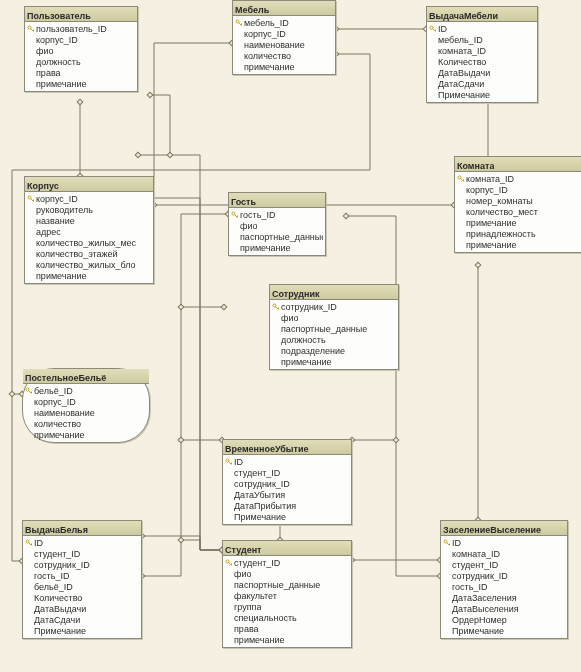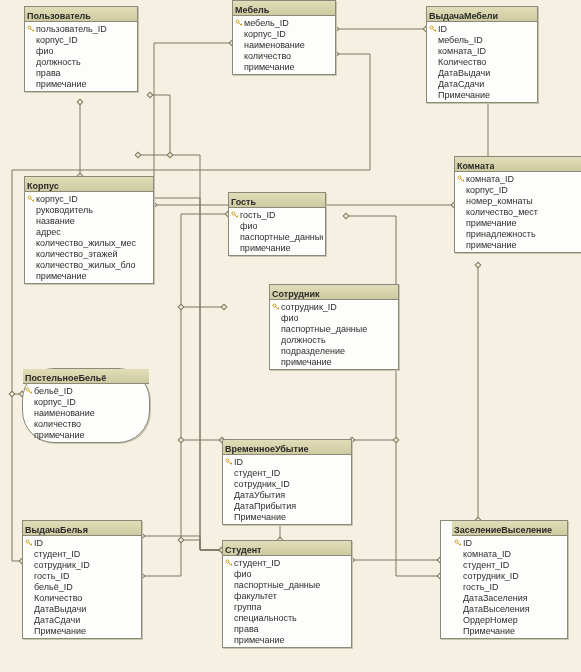--- a/index.html
+++ b/index.html
@@ -550,21 +550,21 @@
           <div class="field">
             <span class="icon"></span>
             <span class="label">права</span>
           </div>
           <div class="field">
             <span class="icon"></span>
             <span class="label">примечание</span>
           </div>
         </div>
       </div>
-      <div class="entity" style="left: 440px; top: 520px; width: 128px; padding-left: 11px;">
+      <div class="entity" style="left: 440px; top: 520px; width: 128px;">
         <div class="entity-header">
           <span class="entity-title">ЗаселениеВыселение</span>
         </div>
         <div class="entity-body">
           <div class="field">
             <span class="icon">
               <svg class="key-svg" viewBox="0 0 16 16">
                 <circle cx="5" cy="5" r="3" fill="none" stroke="#caa017" stroke-width="2"></circle>
                 <path d="M7 7 L13 13 M11 11 L13 9 M12 12 L14 10" stroke="#caa017" stroke-width="2" fill="none"></path>
               </svg>

